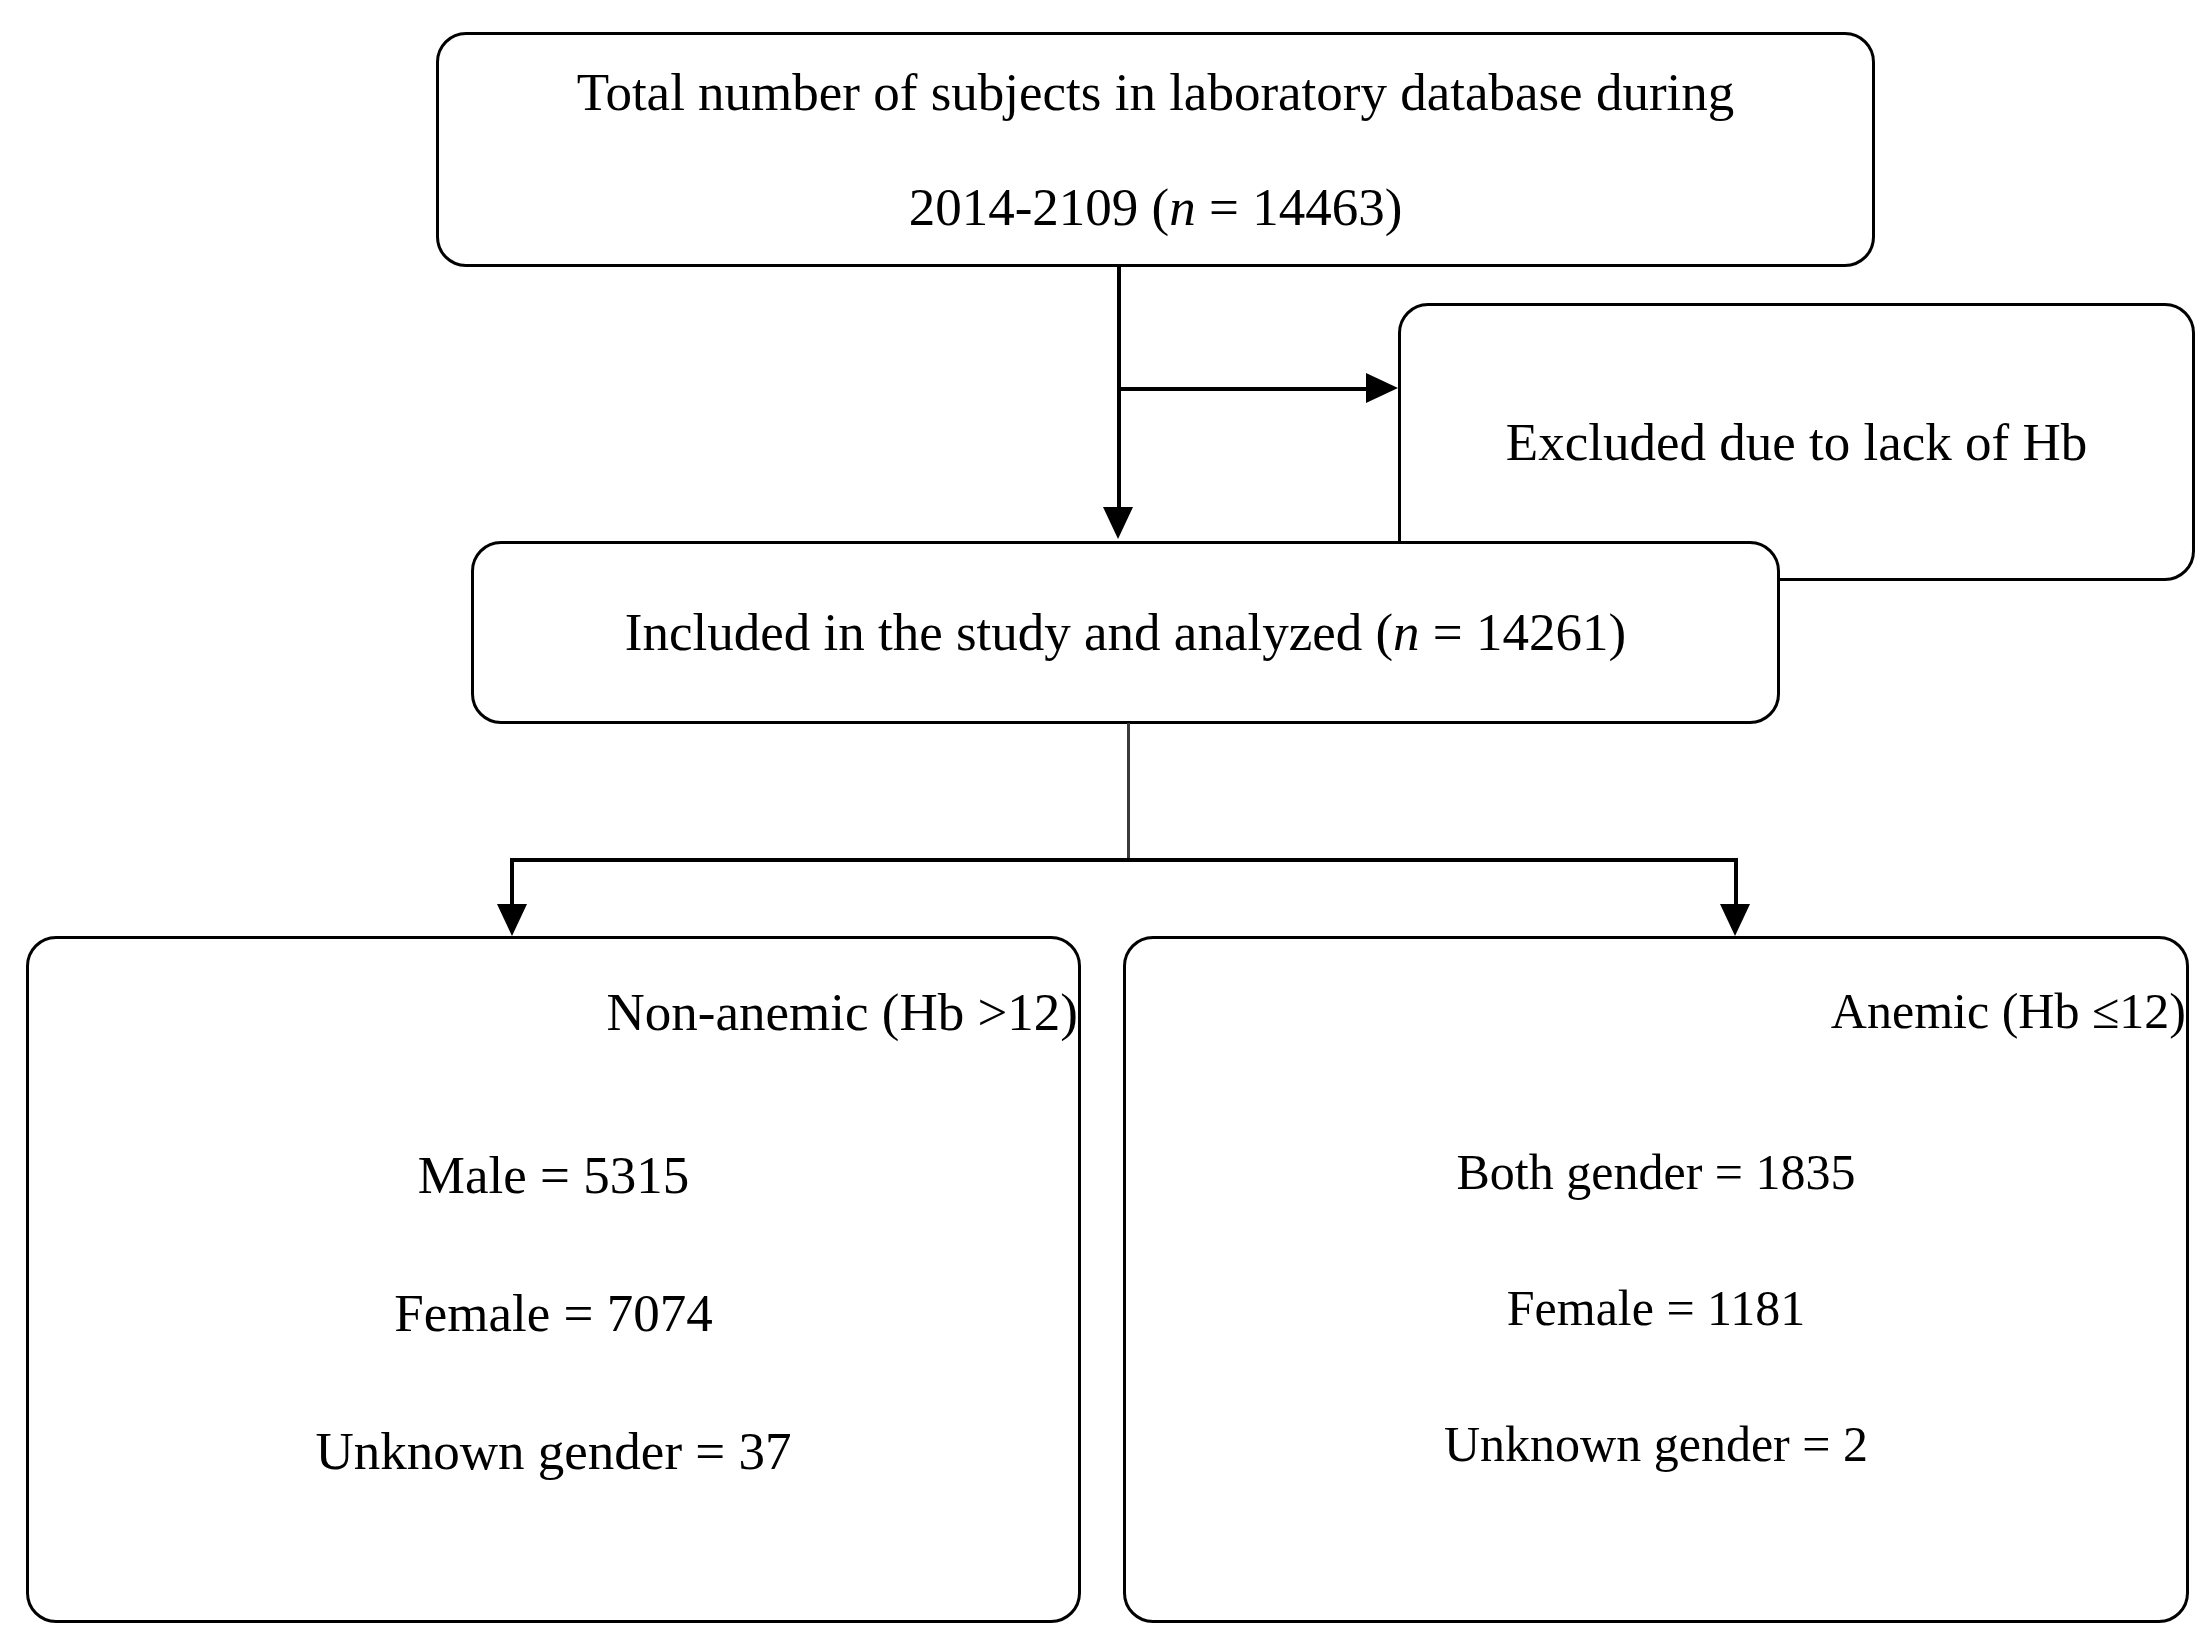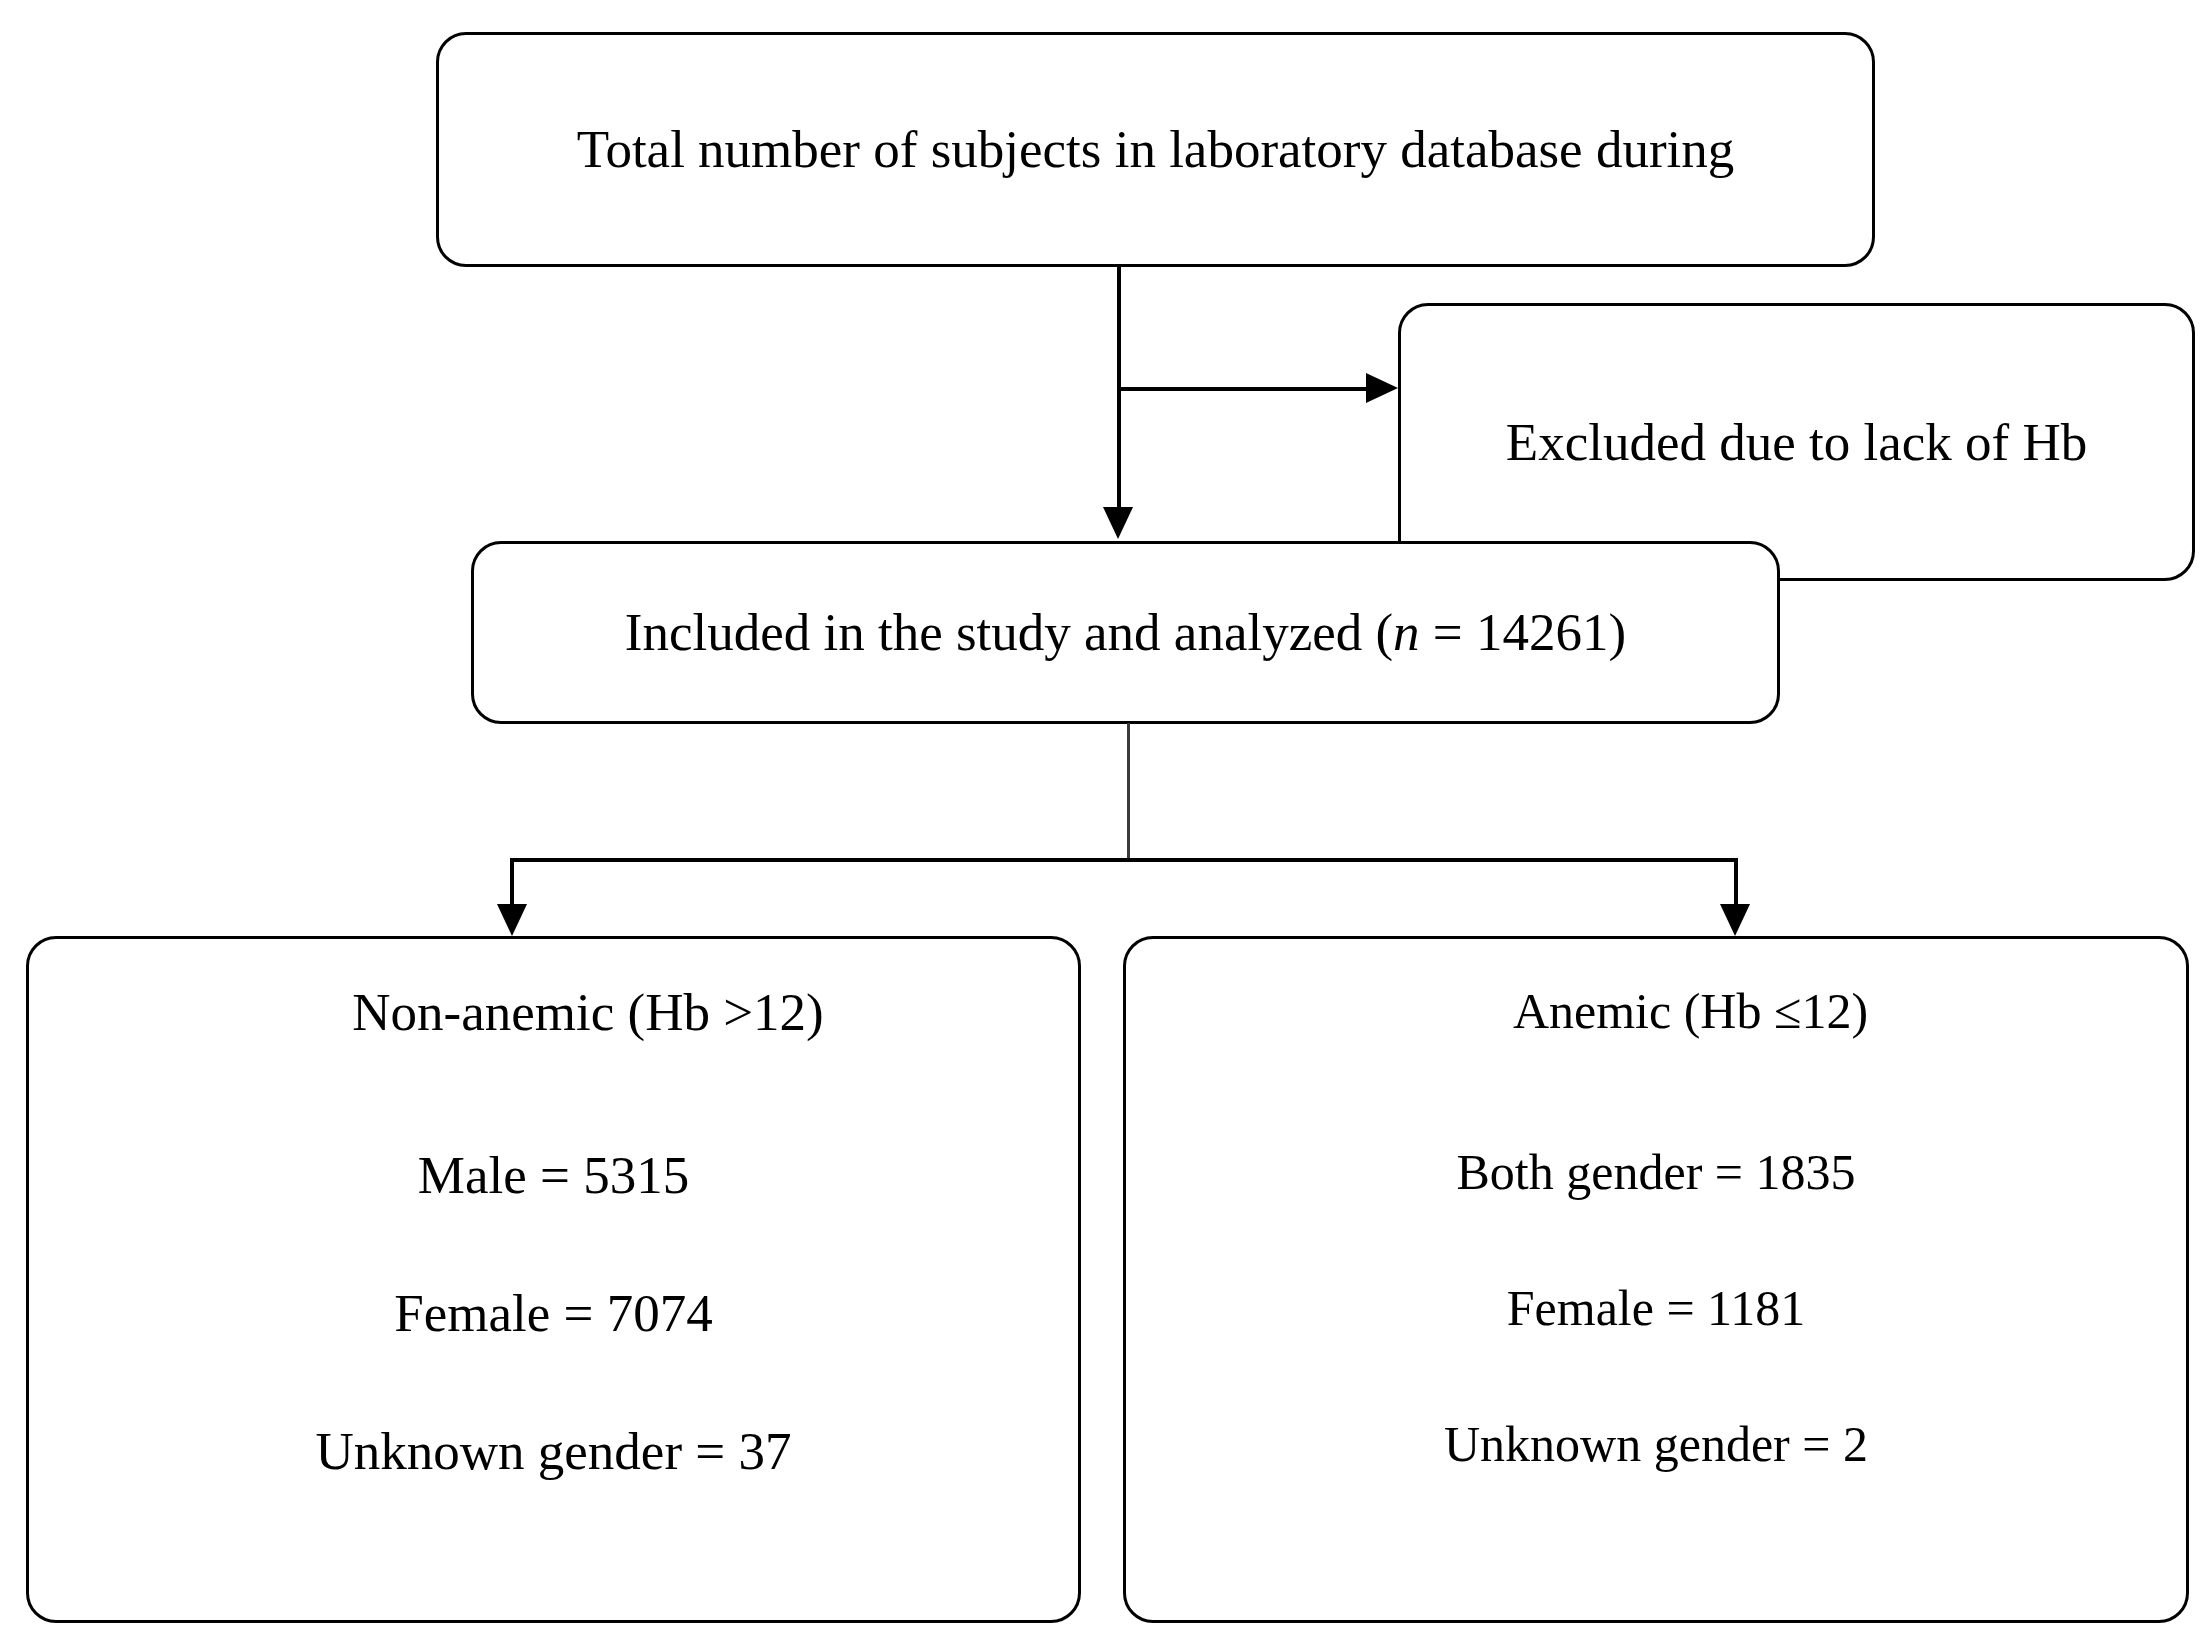--- a/index.html
+++ b/index.html
@@ -82,21 +82,21 @@
     top: 936px;
     width: 1066px;
     height: 687px;
     font-size: 50px;
     justify-content: flex-start;
     padding-top: 43px;
     align-items: stretch;
   }
   .grp-title {
     display: block;
-    text-align: center;
+    text-align: right;
     padding-left: 69px;
     white-space: nowrap;
     margin-bottom: 24.5px;
   }
   .grp-row {
     display: block;
     text-align: center;
     white-space: nowrap;
     margin-top: 30px;
   }
@@ -132,20 +132,21 @@
     border-left: 32px solid #000000;
   }
 </style>
 </head>
 <body>
 
 <div id="canvas">
 
   <div class="fbox" id="box-total">
     <span class="line">Total number of subjects in laboratory database during</span>
+    <span class="line"><span>2014-2109 (</span><span class="ital">n</span><span> = 14463)</span></span>
   </div>
 
   <div class="vline" style="left:1117px; top:267px; height:241px;"></div>
   <div class="arrow-down" style="left:1103px; top:507px;"></div>
 
   <div class="hline" style="left:1117px; top:387px; width:251px;"></div>
   <div class="arrow-right" style="left:1366px; top:373px;"></div>
 
   <div class="fbox" id="box-excluded">
     <span class="line">Excluded due to lack of Hb</span>

